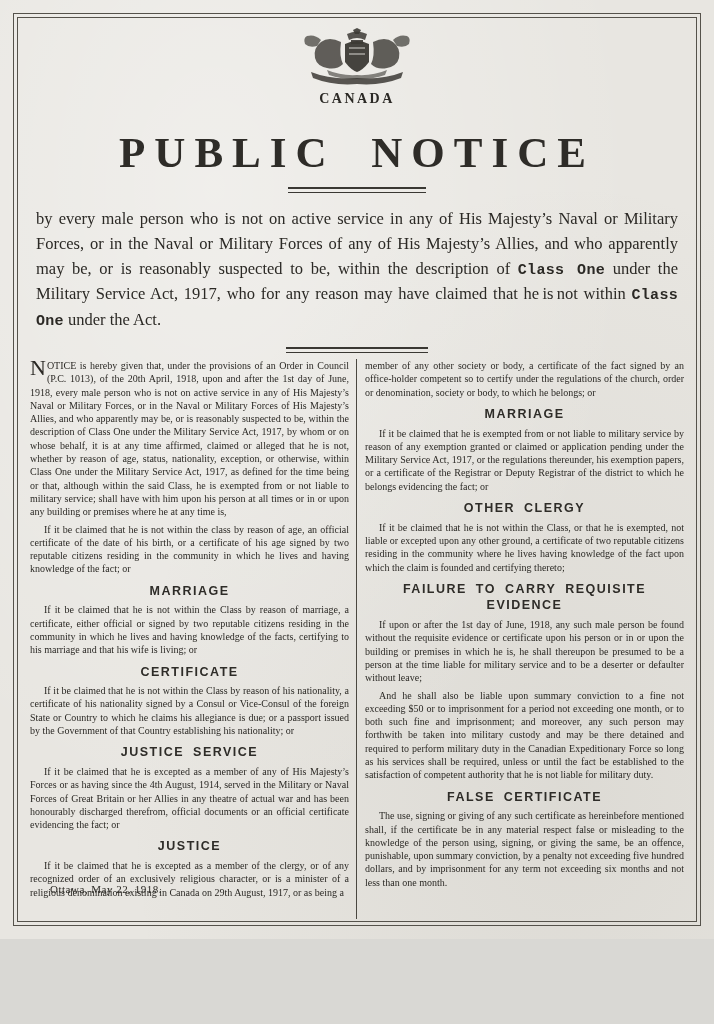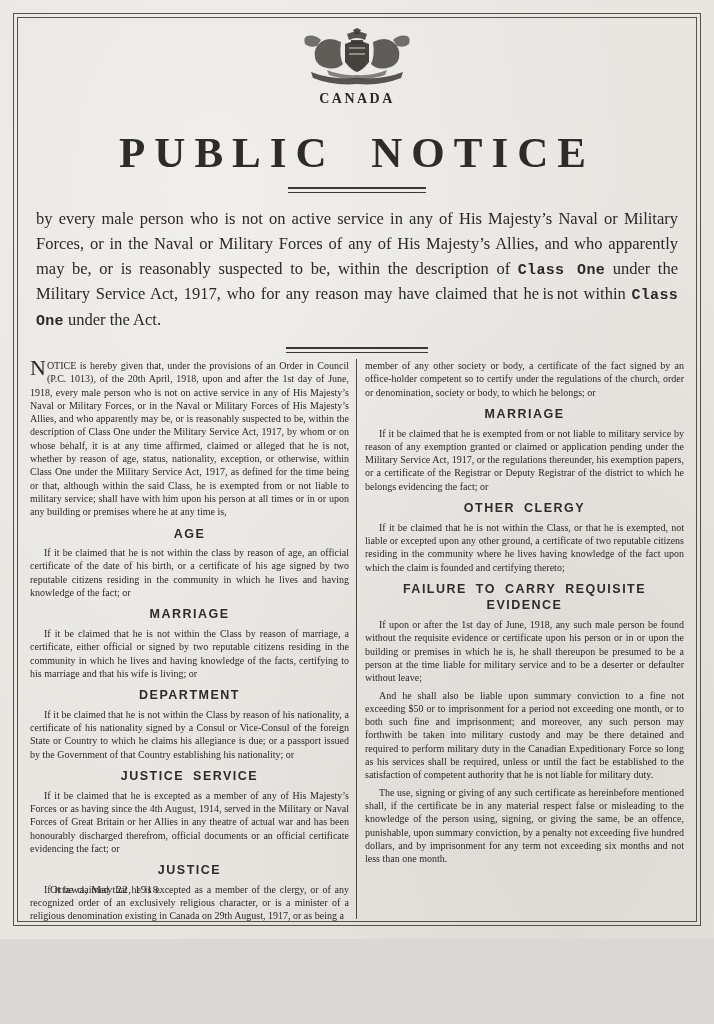--- a/index.html
+++ b/index.html
@@ -129,27 +129,26 @@
 
       <p class="intro"><span>by every male person who is not on active service in any of His Majesty’s Naval or Military Forces, or in the Naval or Military Forces of any of His Majesty’s Allies, and who apparently may be, or is reasonably suspected to be, within the description of </span><b>Class One</b><span> under the Military Service Act, 1917, who for any reason may have claimed that he is not within </span><b>Class One</b><span> under the Act.</span></p>
 
       <div class="double-rule wide"></div>
 
       <div class="columns">
 
         <div class="col left">
           <p><span class="dropcap">N</span><span>OTICE is hereby given that, under the provisions of an Order in Council (P.C. 1013), of the 20th April, 1918, upon and after the 1st day of June, 1918, every male person who is not on active service in any of His Majesty’s Naval or Military Forces, or in the Naval or Military Forces of His Majesty’s Allies, and who apparently may be, or is reasonably suspected to be, within the description of Class One under the Military Service Act, 1917, by whom or on whose behalf, it is at any time affirmed, claimed or alleged that he is not, whether by reason of age, status, nationality, exception, or otherwise, within Class One under the Military Service Act, 1917, as defined for the time being or that, although within the said Class, he is exempted from or not liable to military service; shall have with him upon his person at all times or in or upon any building or premises where he at any time is,</span></p>
 
-          <div class="sec-heading">AGE</div>
           <p class="indent">If it be claimed that he is not within the class by reason of age, an official certificate of the date of his birth, or a certificate of his age signed by two reputable citizens residing in the community in which he lives and having knowledge of the fact; or</p>
 
           <div class="sec-heading">MARRIAGE</div>
           <p class="indent">If it be claimed that he is not within the Class by reason of marriage, a certificate, either official or signed by two reputable citizens residing in the community in which he lives and having knowledge of the facts, certifying to his marriage and that his wife is living; or</p>
 
-          <div class="sec-heading">DEPARTMENT</div>
+          <div class="sec-heading">CERTIFICATE</div>
           <p class="indent">If it be claimed that he is not within the Class by reason of his nationality, a certificate of his nationality signed by a Consul or Vice-Consul of the foreign State or Country to which he claims his allegiance is due; or a passport issued by the Government of that Country establishing his nationality; or</p>
 
           <div class="sec-heading">JUSTICE SERVICE</div>
           <p class="indent">If it be claimed that he is excepted as a member of any of His Majesty’s Forces or as having since the 4th August, 1914, served in the Military or Naval Forces of Great Britain or her Allies in any theatre of actual war and has been honourably discharged therefrom, official documents or an official certificate evidencing the fact; or</p>
 
           <div class="sec-heading">JUSTICE</div>
           <p class="indent">If it be claimed that he is excepted as a member of the clergy, or of any recognized order of an exclusively religious character, or is a minister of a religious denomination existing in Canada on 29th August, 1917, or as being a</p>
         </div>
 
         <div class="col right">
@@ -159,20 +158,21 @@
           <p class="indent">If it be claimed that he is exempted from or not liable to military service by reason of any exemption granted or claimed or application pending under the Military Service Act, 1917, or the regulations thereunder, his exemption papers, or a certificate of the Registrar or Deputy Registrar of the district to which he belongs evidencing the fact; or</p>
 
           <div class="sec-heading">OTHER CLERGY</div>
           <p class="indent">If it be claimed that he is not within the Class, or that he is exempted, not liable or excepted upon any other ground, a certificate of two reputable citizens residing in the community where he lives having knowledge of the fact upon which the claim is founded and certifying thereto;</p>
 
           <div class="sec-heading">FAILURE TO CARRY REQUISITE EVIDENCE</div>
           <p class="indent">If upon or after the 1st day of June, 1918, any such male person be found without the requisite evidence or certificate upon his person or in or upon the building or premises in which he is, he shall thereupon be presumed to be a person at the time liable for military service and to be a deserter or defaulter without leave;</p>
 
           <p class="indent">And he shall also be liable upon summary conviction to a fine not exceeding $50 or to imprisonment for a period not exceeding one month, or to both such fine and imprisonment; and moreover, any such person may forthwith be taken into military custody and may be there detained and required to perform military duty in the Canadian Expeditionary Force so long as his services shall be required, unless or until the fact be established to the satisfaction of competent authority that he is not liable for military duty.</p>
 
+          <div class="sec-heading">FALSE CERTIFICATE</div>
           <p class="indent">The use, signing or giving of any such certificate as hereinbefore mentioned shall, if the certificate be in any material respect false or misleading to the knowledge of the person using, signing, or giving the same, be an offence, punishable, upon summary conviction, by a penalty not exceeding five hundred dollars, and by imprisonment for any term not exceeding six months and not less than one month.</p>
         </div>
 
       </div>
 
       <div class="footer-issuer">
         <div>ISSUED BY THE MILITARY SERVICE BRANCH</div>
         <div>OF THE DEPARTMENT OF JUSTICE.</div>
       </div>
 

